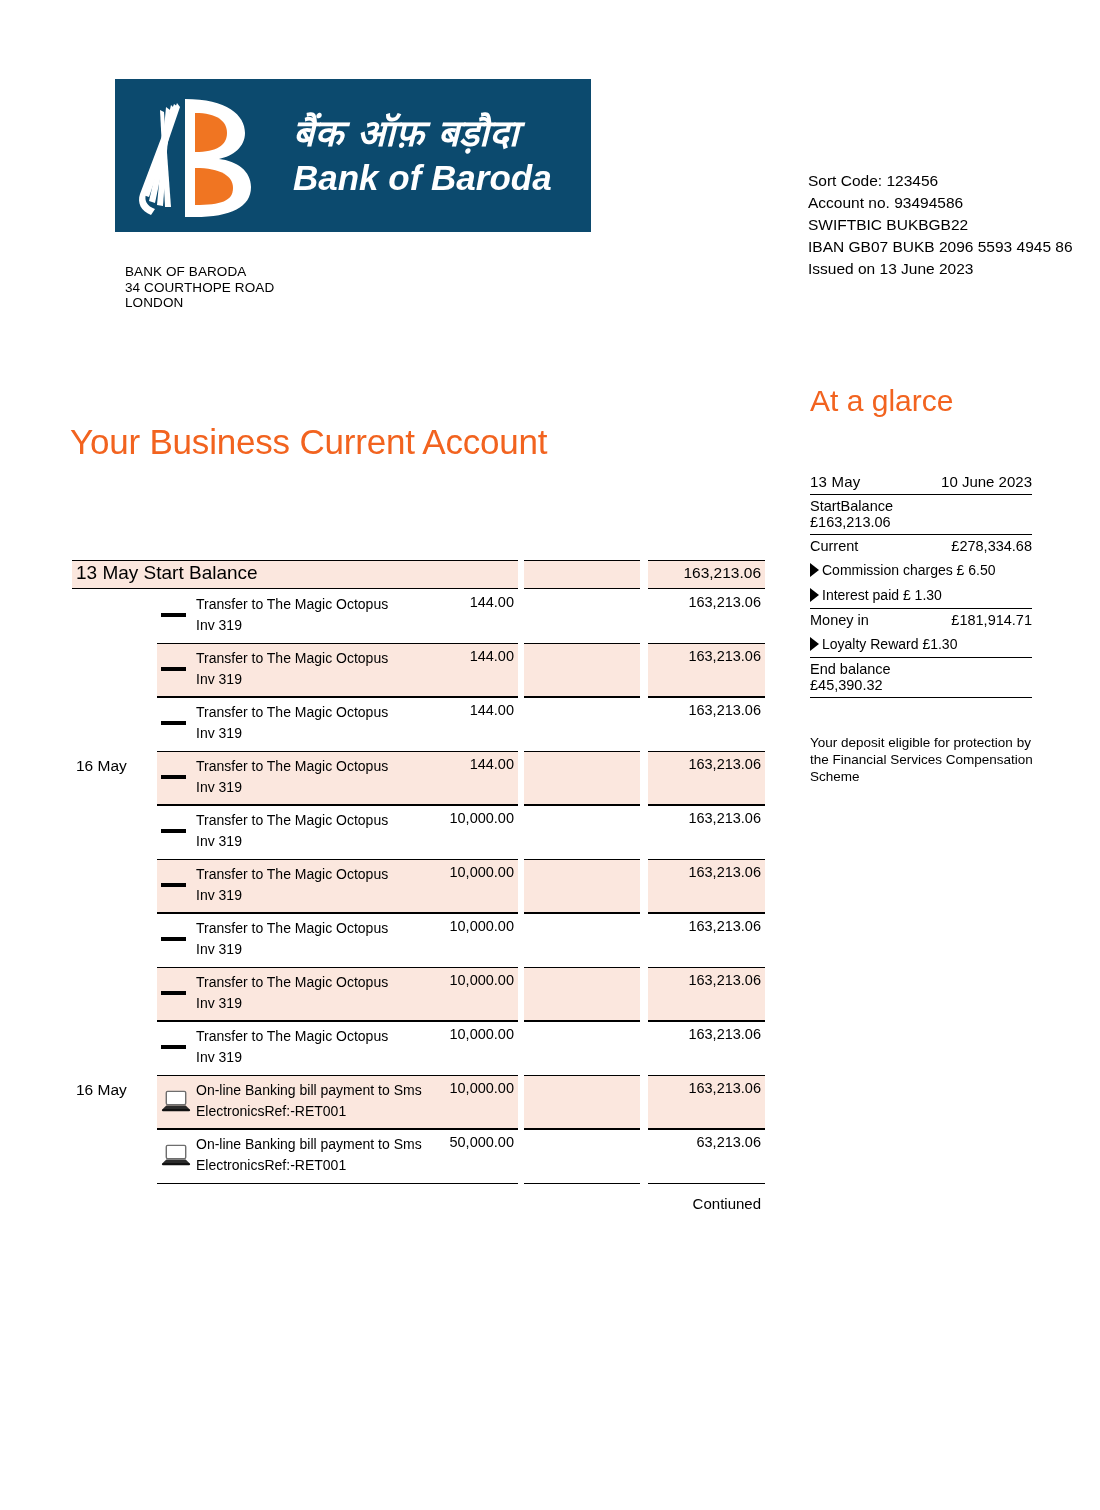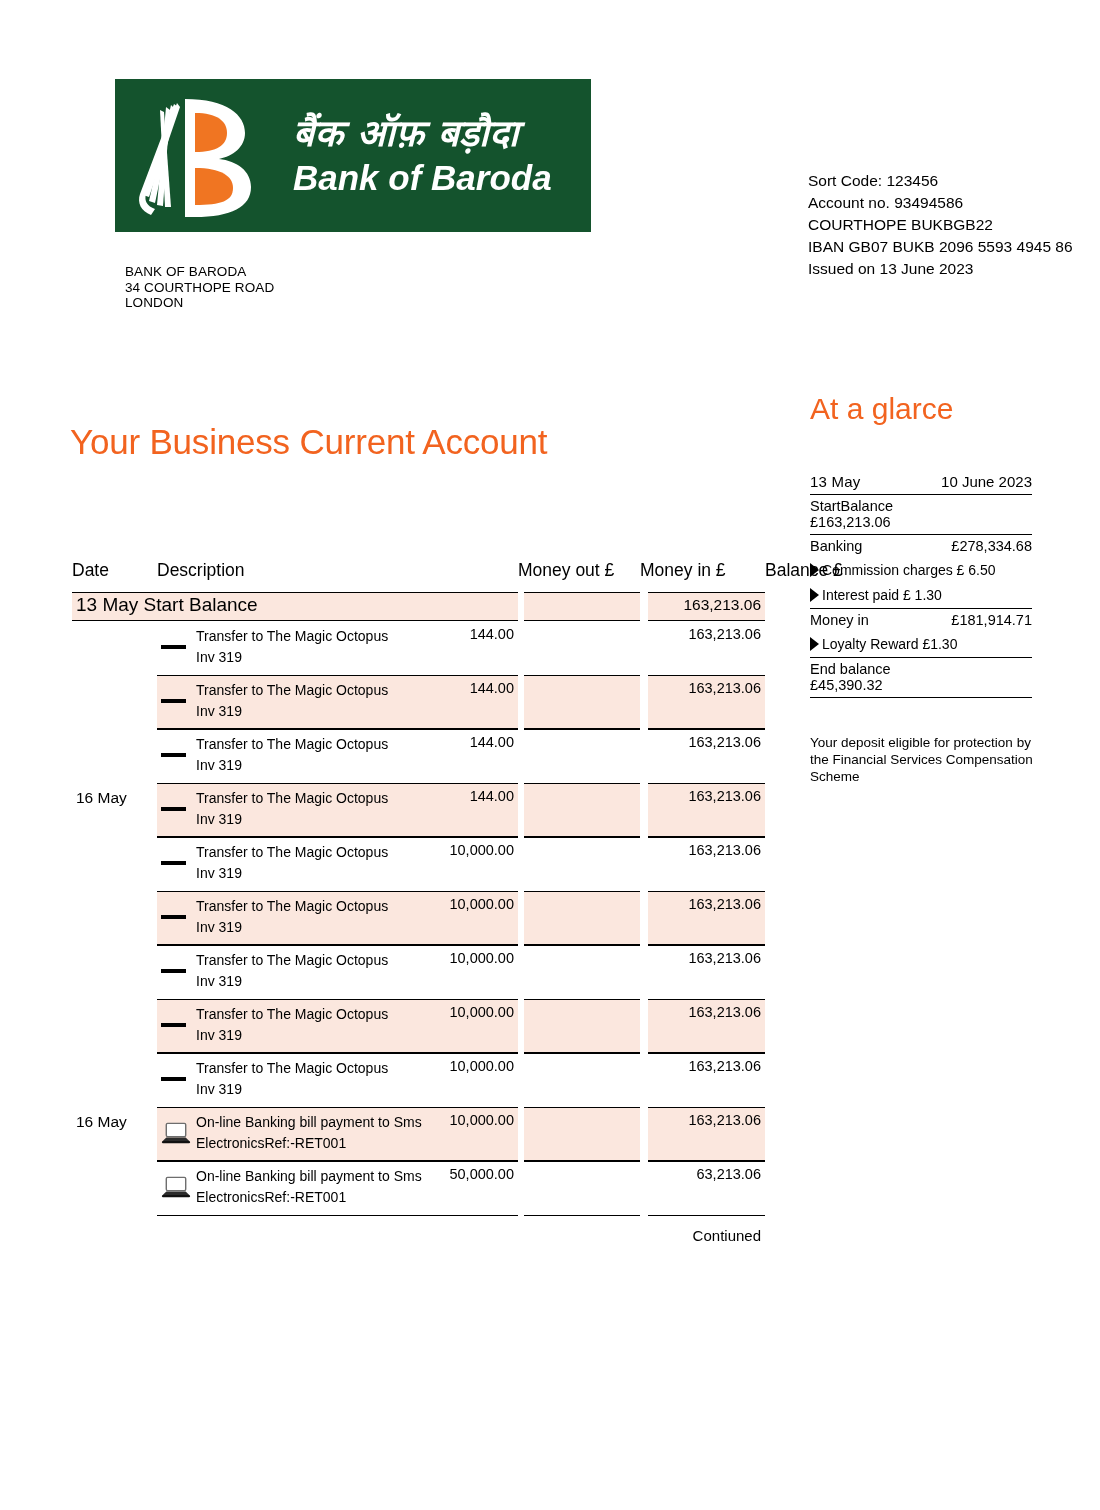--- a/index.html
+++ b/index.html
@@ -14,21 +14,21 @@
     overflow: hidden;
   }
 
   
   #logo-block {
     position: absolute;
     left: 115px;
     top: 79px;
     width: 476px;
     height: 153px;
-    background: #14532d;
+    background: #0c4a6e;
     display: flex;
     align-items: center;
   }
   #logo-mark { width: 150px; height: 130px; margin-left: 18px; flex: none; }
   #logo-words { margin-left: 10px; color: #ffffff; }
   .logo-hindi {
     font-family: "DejaVu Sans", sans-serif;
     font-size: 37px;
     font-weight: 700;
     font-style: italic;
@@ -80,21 +80,20 @@
 
   
   #glance-title {
     position: absolute;
     left: 810px;
     top: 384px;
     font-size: 30px;
     color: #F2631F;
     font-weight: 400;
     white-space: nowrap;
-    margin-top: 8px;
   }
   #glance-table {
     position: absolute;
     left: 810px;
     top: 470px;
     width: 222px;
     font-size: 14.5px;
   }
   .g-row {
     display: flex;
@@ -265,40 +264,40 @@
 
 <div id="bank-address">
   <div>BANK OF BARODA</div>
   <div>34 COURTHOPE ROAD</div>
   <div>LONDON</div>
 </div>
 
 <div id="account-details">
   <div>Sort Code: 123456</div>
   <div>Account no. 93494586</div>
-  <div>COURTHOPE BUKBGB22</div>
+  <div>SWIFTBIC BUKBGB22</div>
   <div>IBAN GB07 BUKB 2096 5593 4945 86</div>
   <div>Issued on 13 June 2023</div>
 </div>
 
 <div id="statement-title">Your Business Current Account</div>
 
 <div id="glance-title">At a glarce</div>
 
 <div id="glance-table">
   <div class="g-row g-period">
     <span class="g-l">13 May</span>
     <span>10  June  2023</span>
   </div>
   <div class="g-row bt bb">
     <span>StartBalance</span>
     <span class="g-amt">£163,213.06</span>
   </div>
   <div class="g-row">
-    <span>Banking</span>
+    <span>Current</span>
     <span class="g-amt">£278,334.68</span>
   </div>
   <div class="g-bullet">
     <span class="tri"></span>
     <span>Commission charges  £ 6.50</span>
   </div>
   <div class="g-bullet">
     <span class="tri"></span>
     <span>Interest paid £ 1.30</span>
   </div>
@@ -313,27 +312,20 @@
   <div class="g-row bt bb">
     <span>End balance</span>
     <span class="g-amt">£45,390.32</span>
   </div>
 </div>
 
 <div id="fscs-note">Your deposit eligible for protection by the Financial Services Compensation Scheme</div>
 
 <div id="txn-area">
 
-  <div class="hdr">
-    <span class="h-date">Date</span>
-    <span class="h-desc">Description</span>
-    <span class="h-out">Money out £</span>
-    <span class="h-in">Money in £</span>
-    <span class="h-bal">Balance £</span>
-  </div>
 
   <div class="start-row">
     <div class="sb-seg-desc"></div>
     <div class="sb-seg-in"></div>
     <div class="sb-seg-bal"></div>
     <span class="sb-label">13 May Start Balance</span>
     <span class="sb-bal">163,213.06</span>
   </div>
 
   <div id="txn-rows">

